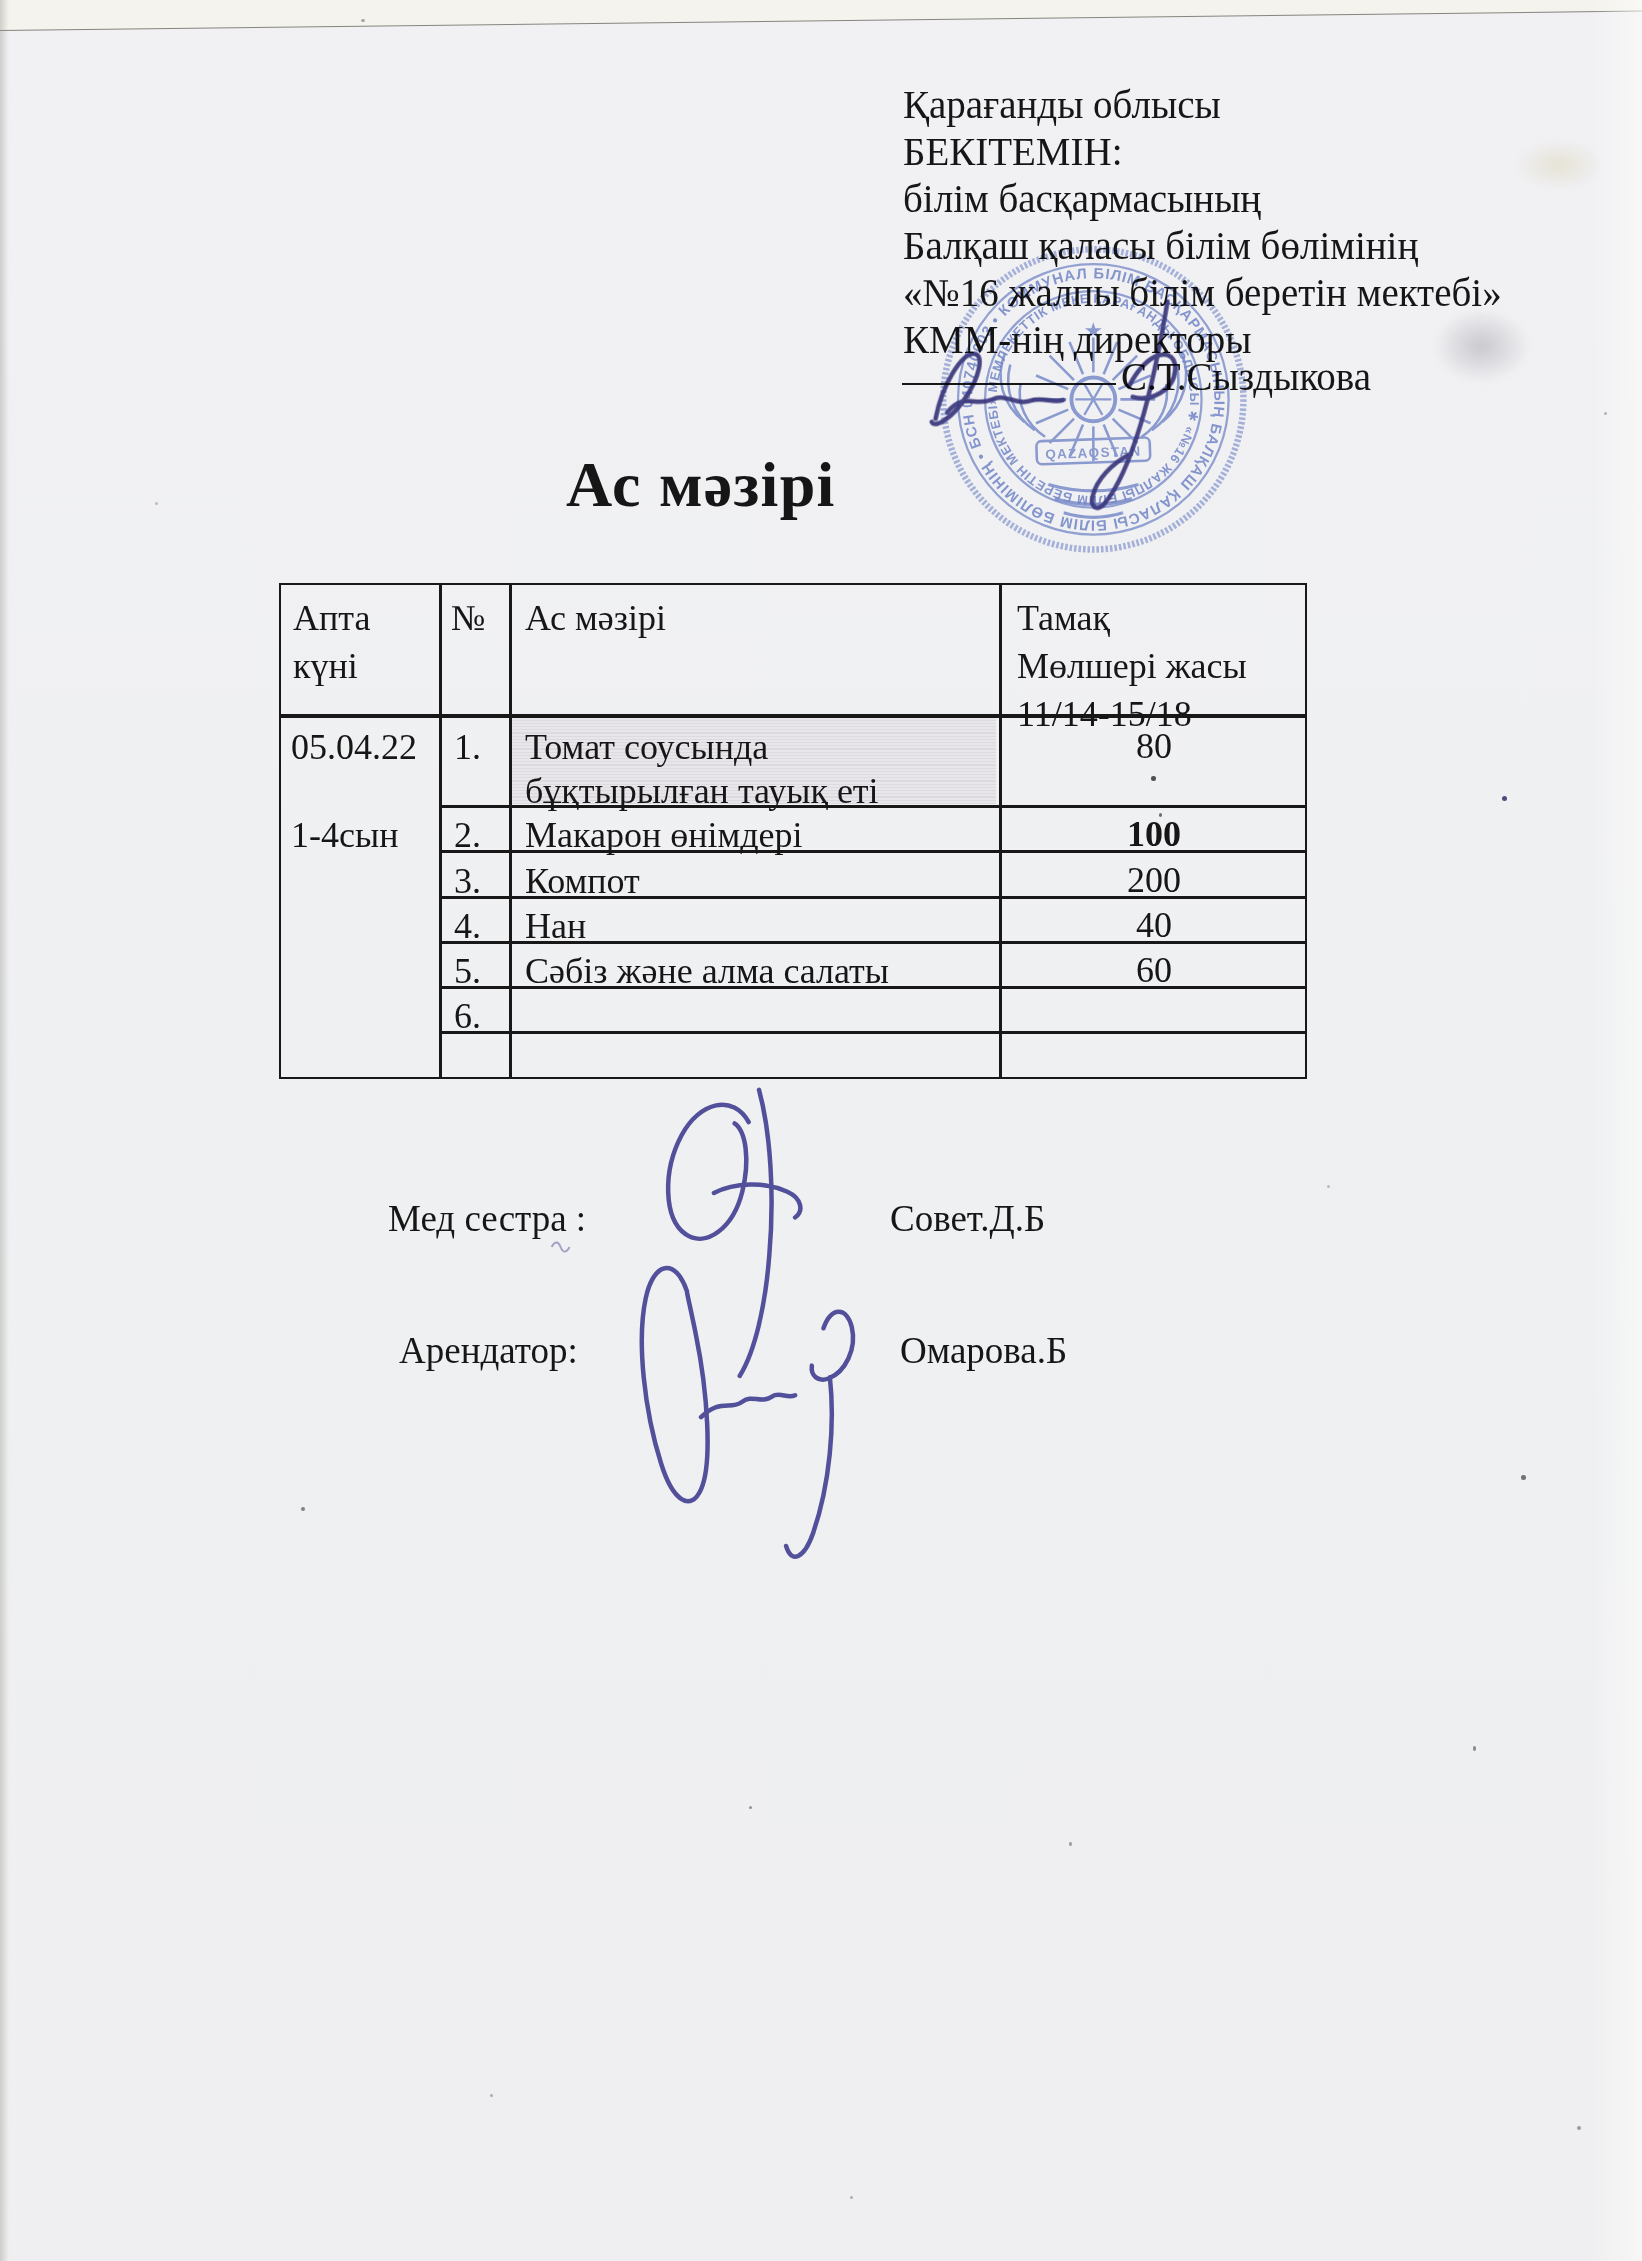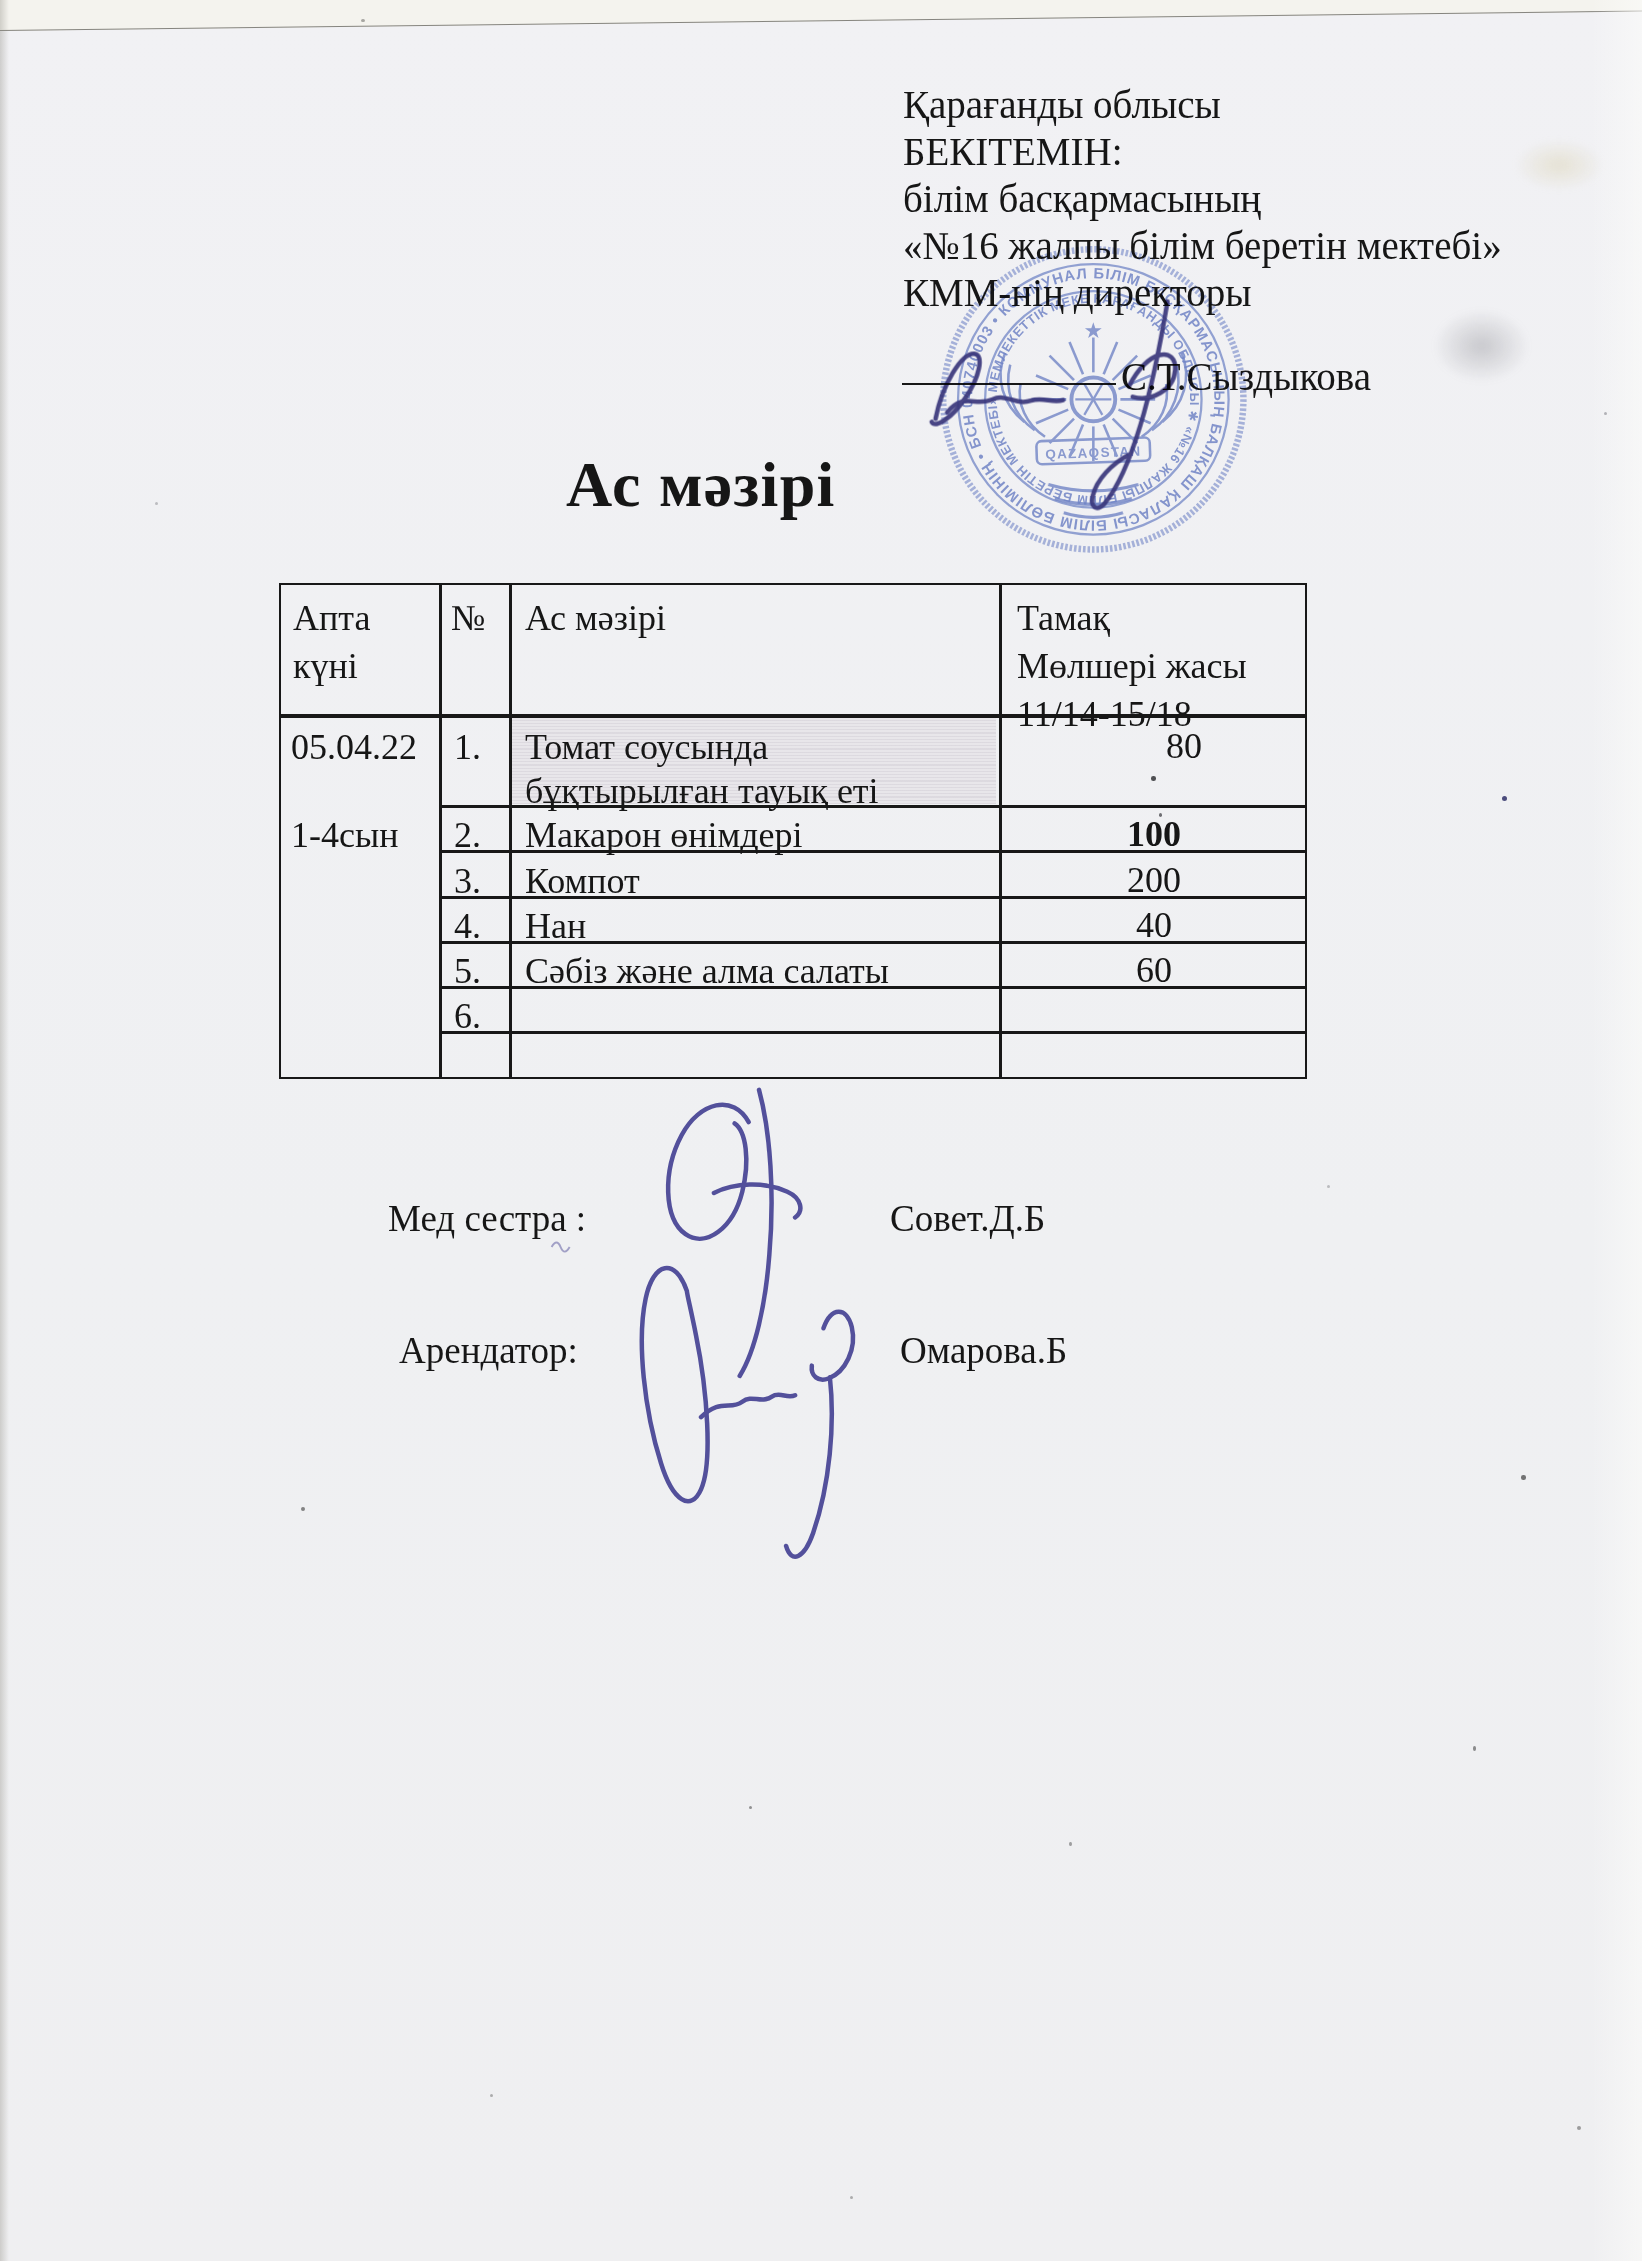--- a/index.html
+++ b/index.html
@@ -32,20 +32,21 @@
 <div class="page">
 
   <div class="abs scan-top" style="left:0;top:-2.6px;width:1643px;height:33px;transform:rotate(-0.68deg);transform-origin:left bottom;border-bottom:1.9px solid #85847e;"></div>
   <div class="abs edge-left" style="left:0;top:0;width:9px;height:2261px;"></div>
   <div class="abs" style="right:0;top:0;width:52px;height:2261px;background:linear-gradient(270deg,rgba(252,252,250,.6),rgba(252,252,250,0));"></div>
 
   <div class="abs" style="left:903px;top:81px;">
     <div class="approval-line">Қарағанды облысы</div>
     <div class="approval-line">БЕКІТЕМІН:</div>
     <div class="approval-line">білім басқармасының</div>
+    <div class="approval-line">Балқаш қаласы білім бөлімінің</div>
     <div class="approval-line">«№16 жалпы білім беретін мектебі»</div>
     <div class="approval-line">КММ-нің директоры</div>
   </div>
 
   <div class="abs tline" style="left:902px;top:383px;width:214px;height:1.9px;"></div>
   <div class="abs approval-line" style="left:1121px;top:353px;">С.Т.Сыздыкова</div>
 
   <div class="abs doc-title" style="left:566px;top:448px;">Ас мәзірі</div>
 
   <div class="abs shade-cell" style="left:512px;top:718px;width:484px;height:86px;"></div>
@@ -72,21 +73,21 @@
   <div class="abs hdr-text" style="left:1017px;top:594px;">Тамақ
 Мөлшері жасы
 11/14-15/18</div>
 
   <div class="abs tbl-text" style="left:291px;top:725px;">05.04.22</div>
   <div class="abs tbl-text" style="left:291px;top:813px;">1-4сын</div>
 
   <div class="abs tbl-text" style="left:454px;top:725px;">1.</div>
   <div class="abs tbl-text" style="left:525px;top:725px;">Томат соусында</div>
   <div class="abs tbl-text" style="left:525px;top:769px;">бұқтырылған тауық еті</div>
-  <div class="abs amount" style="left:1000px;top:725px;padding-left:30px;">80</div>
+  <div class="abs amount" style="left:1000px;top:725px;">80</div>
 
   <div class="abs tbl-text" style="left:454px;top:813px;">2.</div>
   <div class="abs tbl-text" style="left:525px;top:813px;">Макарон өнімдері</div>
   <div class="abs amount" style="left:1000px;top:813px;font-weight:bold;">100</div>
 
   <div class="abs tbl-text" style="left:454px;top:859px;">3.</div>
   <div class="abs tbl-text" style="left:525px;top:859px;">Компот</div>
   <div class="abs amount" style="left:1000px;top:859px;">200</div>
 
   <div class="abs tbl-text" style="left:454px;top:904px;">4.</div>

